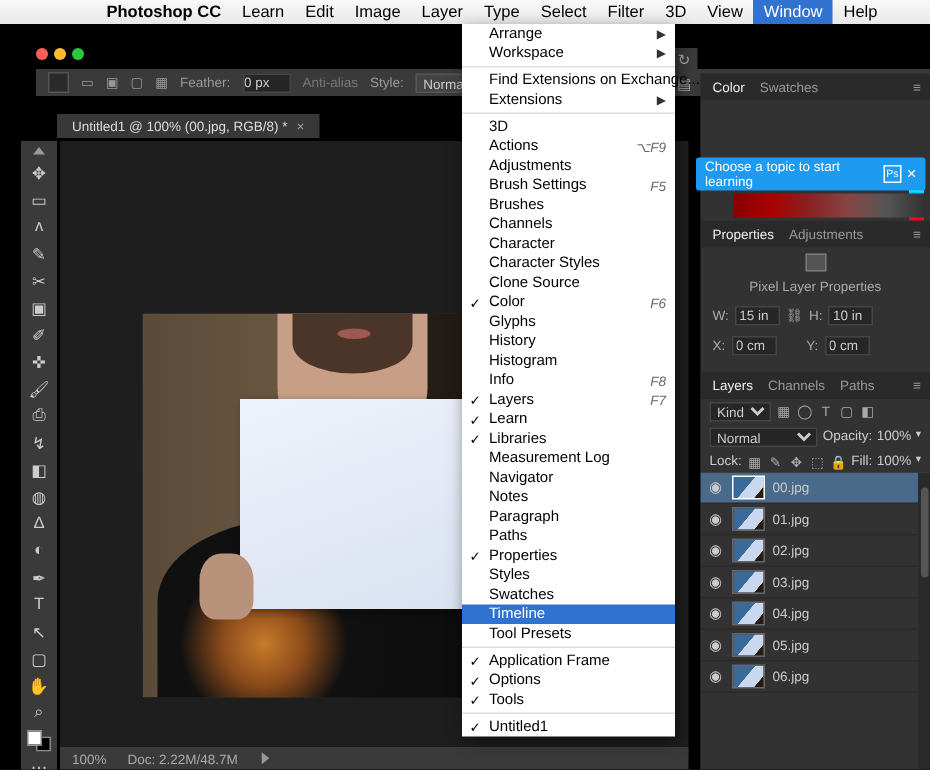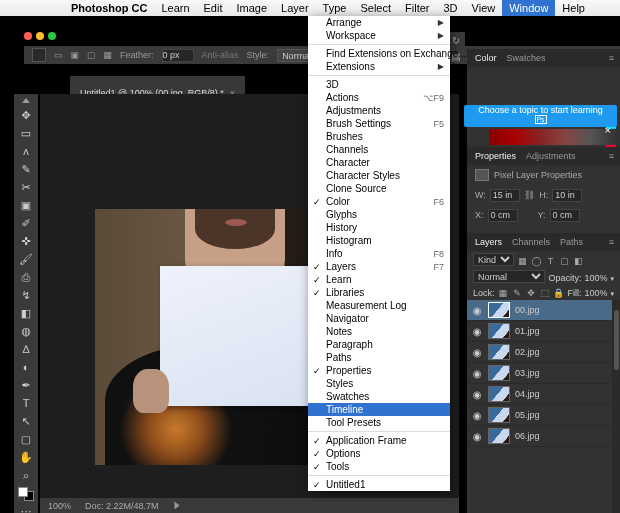--- a/index.html
+++ b/index.html
@@ -8,21 +8,21 @@
   .apple { width: 16px; text-align: center; }
   .menubar .mi { padding: 1px 7px; height: 100%; display: flex; align-items: center; }
   .menubar .mi.on { background: #2f72cf; color: #fff; }
   .workspace { position: relative; width: 620px; height: 497px; }
   .traffic { position: absolute; top: 16px; left: 24px; display: flex; gap: 4px; }
   .traffic span { width: 8px; height: 8px; border-radius: 50%; display: inline-block; }
   .optbar { position: absolute; top: 30px; left: 24px; right: 0; height: 18px; background: #3a3a3a; display: flex; align-items: center; gap: 8px; padding: 0 8px; font-size: 9px; color: #999; }
   .optbar .sq { width: 14px; height: 14px; background: #2a2a2a; border: 1px solid #555; }
   .optbar .dash { color: #777; }
   .optbar select { background: #444; color: #ccc; border: 1px solid #555; font-size: 9px; height: 13px; }
-  .filetab { position: absolute; top: 60px; left: 38px; height: 16px; padding: 12px 10px; background: #383838; color: #ddd; font-size: 9px; display: flex; align-items: flex-start; gap: 6px; margin-left: 32px; }
+  .filetab { position: absolute; top: 60px; left: 38px; height: 16px; padding: 0 10px; background: #383838; color: #ddd; font-size: 9px; display: flex; align-items: center; gap: 6px; }
   .filetab .x { color: #999; }
   .toolbar { position: absolute; top: 78px; left: 14px; width: 24px; background: #3a3a3a; padding: 2px 0; display: flex; flex-direction: column; align-items: center; gap: 2px; }
   .toolbar .tool { width: 20px; height: 16px; display: flex; align-items: center; justify-content: center; color: #ccc; font-size: 11px; }
   .toolbar .tri { width: 0; height: 0; border-left: 4px solid transparent; border-right: 4px solid transparent; border-bottom: 5px solid #999; margin: 2px 0; }
   .toolbar .swatch { width: 16px; height: 14px; position: relative; margin-top: 2px; }
   .toolbar .swatch .fg { width: 10px; height: 10px; background: #fff; border: 1px solid #888; position: absolute; top: 0; left: 0; }
   .toolbar .swatch .bg { width: 10px; height: 10px; background: #000; border: 1px solid #888; position: absolute; bottom: 0; right: 0; }
   .canvas { position: absolute; top: 78px; left: 40px; width: 419px; height: 410px; background: #1e1e1e; }
   .photo { position: absolute; top: 115px; left: 55px; width: 256px; height: 256px; background: linear-gradient(#3a2418,#1b1410); overflow: hidden; }
   .wall { position:absolute; inset:0; background: linear-gradient(90deg,#5a4a38 0%,#6b5843 40%,#2b221a 60%,#1a1410 100%); }
@@ -30,40 +30,40 @@
   .neck { position:absolute; top:0; left:90px; width:100px; height:90px; background: #c79f86; border-radius: 0 0 40px 40px; }
   .beard { position:absolute; top:0; left:100px; width:80px; height:40px; background: #4a3528; border-radius: 0 0 100% 100%; }
   .lips { position:absolute; top:10px; left:130px; width:22px; height:7px; background:#9c5a52; border-radius:50%; }
   .paper { position:absolute; top:57px; left:65px; width:195px; height:140px; background: linear-gradient(160deg,#eef2fb,#d8e0f0); box-shadow: 2px 2px 6px rgba(0,0,0,0.4); }
   .hand { position:absolute; bottom:52px; left:38px; width:36px; height:44px; background:#b8927a; border-radius:40% 40% 30% 30%; }
   .statusbar { position:absolute; bottom:0; left:40px; width:419px; height:15px; background:#3a3a3a; display:flex; align-items:center; gap:14px; padding:0 8px; font-size:9px; color:#aaa; }
   .statusbar .tri { width:0;height:0;border-left:4px solid transparent;border-right:4px solid transparent;border-bottom:5px solid #999; transform: rotate(90deg); }
   .dropdown { position: absolute; top: 0; left: 308px; width: 142px; background: #fff; color: #000; font-size: 10px; box-shadow: 2px 3px 10px rgba(0,0,0,0.5); z-index: 50; }
   .dropdown .ditem { height: 13px; padding: 0 8px 0 18px; display: flex; align-items: center; position: relative; white-space: nowrap; }
   .dropdown .ditem .arr { position: absolute; right: 6px; font-size: 8px; color: #333; }
-  .dropdown .ditem .sc { position: absolute; right: 6px; font-size: 9px; color: #666; }
+  .dropdown .ditem .sc { position: absolute; right: 6px; font-size: 9px; color: #666; font-style: italic; }
   .dropdown .ditem .chk { position: absolute; left: 5px; font-size: 9px; }
   .dropdown .sep { height: 1px; background: #ddd; margin: 2px 0; }
   .dropdown .ditem.hi { background: #2f72cf; color: #fff; }
   .panels { position: absolute; top: 33px; right: 0; width: 153px; bottom: 0; background: #323232; display:flex; flex-direction:column; }
   .tabs { height: 18px; display: flex; align-items: center; gap: 10px; padding: 0 8px; font-size: 9px; color: #999; background:#2a2a2a; }
   .tabs .act { color: #eee; }
   .tabs .burger { margin-left:auto; letter-spacing:-2px; }
   .colorpanel { height: 80px; position: relative; background:#323232; }
-  .tip { position:absolute; top:38px; left: -3px; right:3px; height:22px; background:#1e9bf0; color:#fff; font-size:9px; display:flex; align-items:center; padding:0 6px; border-radius:2px; z-index:5;flex-direction:column; }
+  .tip { position:absolute; top:38px; left: -3px; right:3px; height:22px; background:#1e9bf0; color:#fff; font-size:9px; display:flex; align-items:center; padding:0 6px; border-radius:2px; z-index:5; }
   .tip .ps { width:12px;height:12px; border:1px solid #fff; margin:0 4px; display:inline-flex; align-items:center; justify-content:center; font-size:7px; }
   .tip .xx { margin-left:auto; font-size:11px; }
   .spectrum { position:absolute; top:62px; left:22px; right:4px; height:16px; background: linear-gradient(90deg,#800,#a00,#822,#844,#555,#333); }
   .hue { position:absolute; top:40px; right:4px; width:10px; height:40px; background: linear-gradient(#f00,#ff0,#0f0,#0ff,#00f,#f0f,#f00); }
   .proprow { height:20px; display:flex; align-items:center; gap:4px; padding:0 8px; font-size:9px; color:#aaa; }
   .proprow input { width:30px; height:13px; background:#262626; border:1px solid #444; color:#ccc; font-size:9px; padding:0 2px; }
-  .txt9 { font-size:9px; color:#aaa; padding:4px 8px; display:flex; align-items:center; gap:5px; }
+  .txt9 { font-size:9px; color:#aaa; padding:4px 8px; display:flex; align-items:center; gap:5px;flex-direction:column; }
   .plicon { width:14px;height:12px;background:#555;border:1px solid #777; }
   .layerspanel { flex:1; display:flex; flex-direction:column; background:#323232; }
-  .layerctrl { padding:2px 6px; display:flex; align-items:flex-end; gap:3px; font-size:9px; }
+  .layerctrl { padding:2px 6px; display:flex; align-items:flex-start; gap:3px; font-size:9px; }
   .layerctrl select { background:#262626; color:#ccc; border:1px solid #444; font-size:9px; height:13px; }
   .layerctrl .ico { width:11px;height:11px; color:#aaa; display:inline-flex; align-items:center; justify-content:center; font-size:9px; }
   .layerlist { flex:1; overflow:hidden; }
   .layer { height:21px; display:flex; align-items:center; gap:5px; padding:0 4px; border-bottom:1px solid #2a2a2a; font-size:9px; color:#ccc; }
   .layer.sel { background:#4a6a8a; }
   .eye { width:12px; color:#ccc; text-align:center; font-size:10px; }
   .thumb { width:22px; height:16px; background: linear-gradient(130deg,#3a6a9a 45%,#c9d8ef 46% 80%,#2a1a12 81%); border:1px solid #666; }
   .layer.sel .thumb { border-color:#fff; }
   .sidetray { position:absolute; top:16px; right:155px; width:18px; height:32px; background:#3a3a3a; display:flex; flex-direction:column; align-items:center; justify-content:space-around; color:#aaa; font-size:10px; }
   .scrollv { position:absolute; right:0; top:0; bottom:0; width:8px; background:#2a2a2a; }

